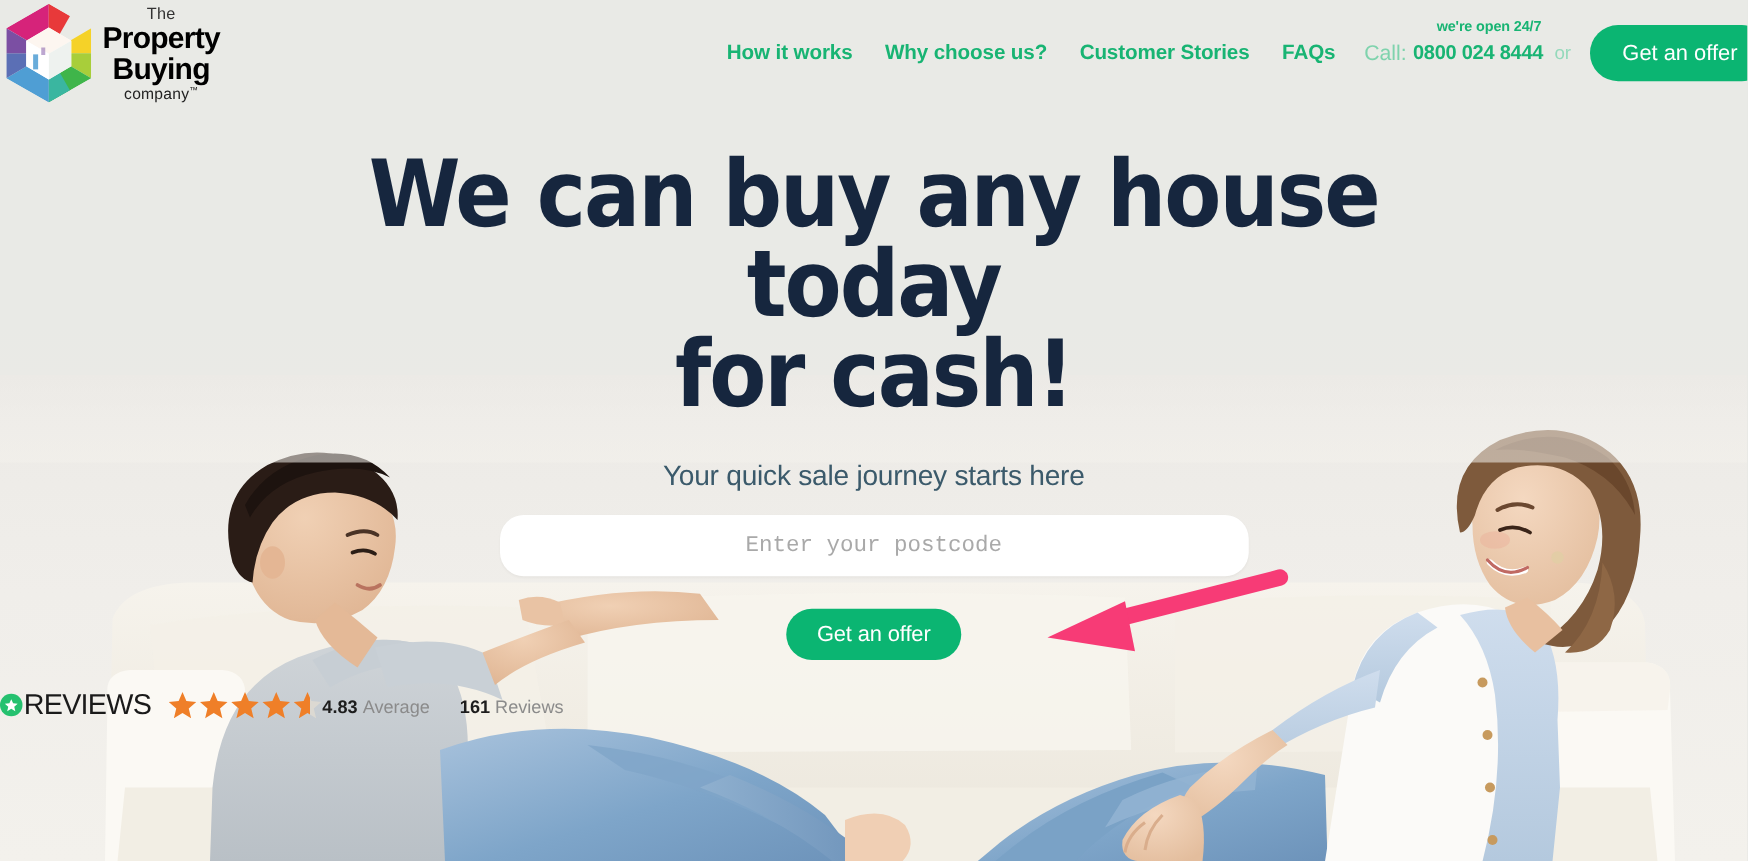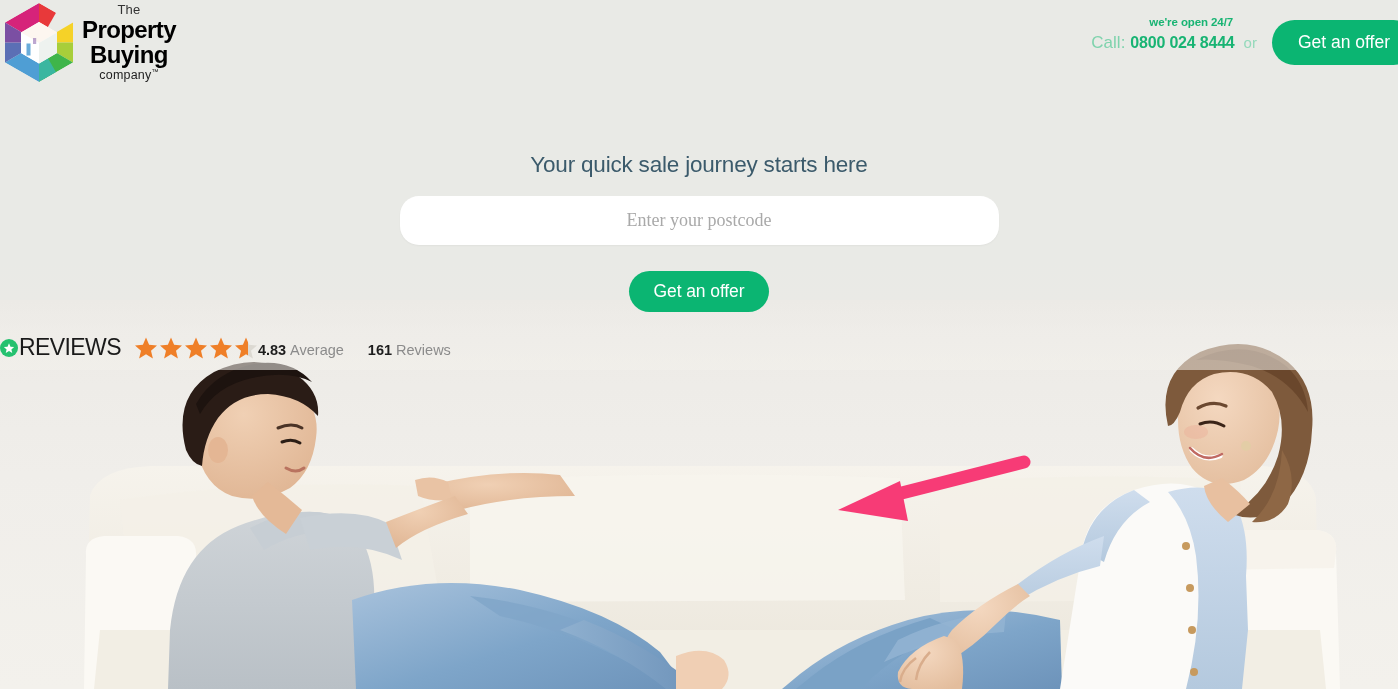--- a/index.html
+++ b/index.html
@@ -202,21 +202,21 @@
     justify-content: center;
   }
   .postcode-input {
     width: 599px;
     height: 49px;
     border: none;
     border-radius: 19px;
     background: #ffffff;
     text-align: center;
     font-size: 18px;
-    font-family: Liberation Serif, serif;
+    font-family: Liberation Mono, monospace;
     color: #555;
     outline: none;
     box-shadow: 0 1px 2px rgba(0,0,0,0.04);
   }
   .postcode-input::placeholder { color: #a9a9a9; }
 
   .offer-row {
     margin-top: 26px;
     display: flex;
     justify-content: center;
@@ -336,20 +336,26 @@
         <div class="lw-the">The</div>
         <div class="lw-main">Property</div>
         <div class="lw-main">Buying</div>
         <div class="lw-company">
           <span>company</span><sup>™</sup>
         </div>
       </div>
     </div>
 
     <nav class="nav">
+      <div class="nav-links">
+        <a class="nav-link" href="#">How it works</a>
+        <a class="nav-link" href="#">Why choose us?</a>
+        <a class="nav-link" href="#">Customer Stories</a>
+        <a class="nav-link" href="#">FAQs</a>
+      </div>
 
       <div class="phone-wrap">
         <span class="open-247">we're open 24/7</span>
         <span class="call-label">Call:</span>
         <span class="phone-number">0800 024 8444</span>
         <span class="or-label">or</span>
       </div>
 
       <button class="nav-cta">Get an offer</button>
     </nav>
@@ -484,20 +490,24 @@
         <circle cx="1246" cy="146" r="5" fill="#e3cda6"></circle>
 
         <path d="M1222 178 Q 1240 192 1250 204 L 1228 222 Q 1206 204 1204 186 Z" fill="#e8c0a0"></path>
       </g>
 
       <rect x="0" y="0" width="1398" height="70" fill="url(#wallg)" opacity="0.55"></rect>
     </svg>
   </div>
 
   <section class="hero">
+    <h1 class="hero-title">
+      <span>We can buy any house today</span><br>
+      <span>for cash!</span>
+    </h1>
 
     <p class="hero-sub">Your quick sale journey starts here</p>
 
     <div class="postcode-row">
       <input class="postcode-input" type="text" placeholder="Enter your postcode" style="">
     </div>
 
     <div class="offer-row">
       <button class="hero-cta">Get an offer</button>
     </div>

